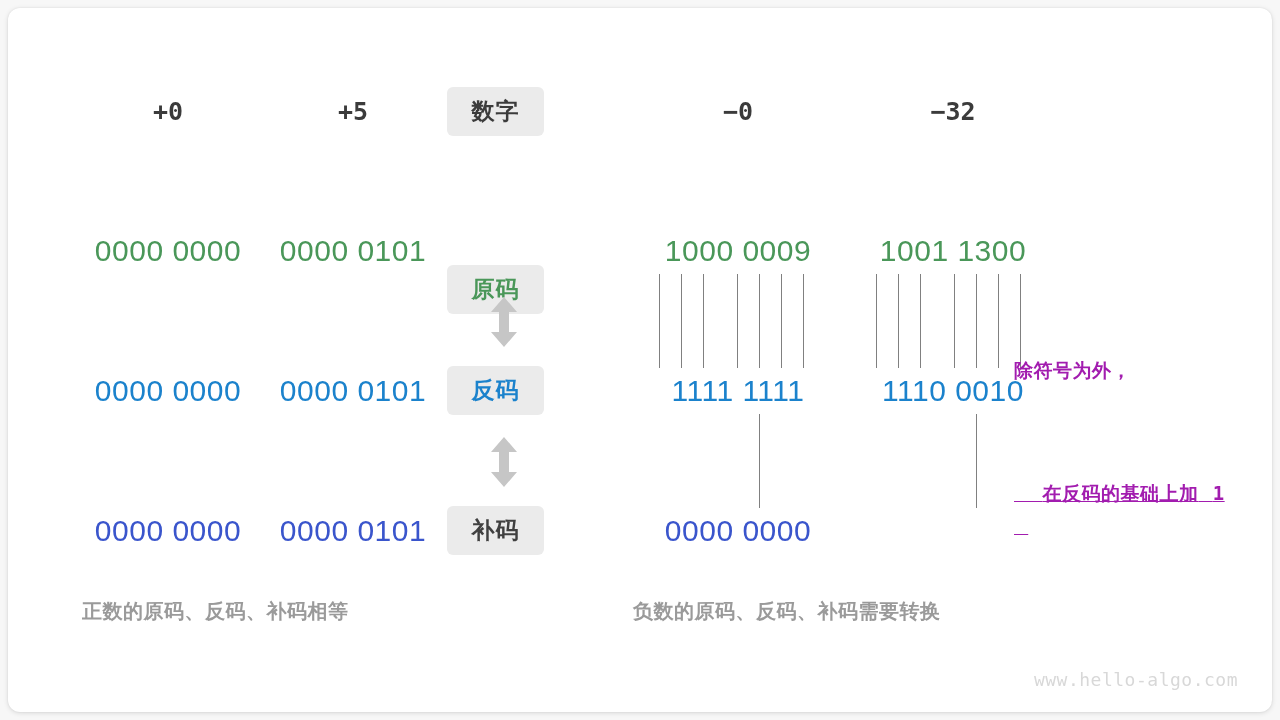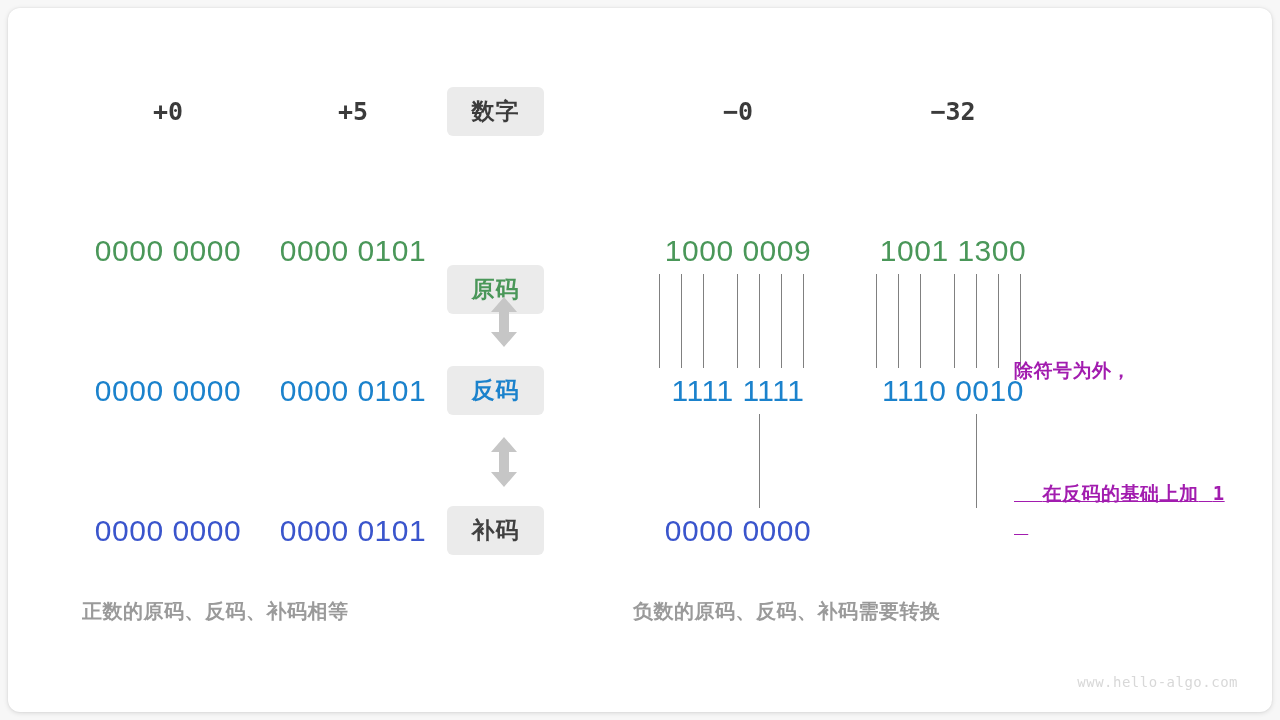--- a/index.html
+++ b/index.html
@@ -135,21 +135,21 @@
   }
   .caption.cap-left  { left: 59px; margin-left: 15px; }
   .caption.cap-right { left: 625px; text-align: center; }
 
   
   .watermark {
     position: absolute;
     right: 34px;
     bottom: 22px;
     font-family: "DejaVu Sans Mono", "Liberation Mono", monospace;
-    font-size: 14px;
+    font-size: 18px;
     color: #d8d8d8;
     letter-spacing: 0.5px;
     white-space: pre;
   }
 </style>
 </head>
 <body>
 
 <div class="page">
  <div class="card">

